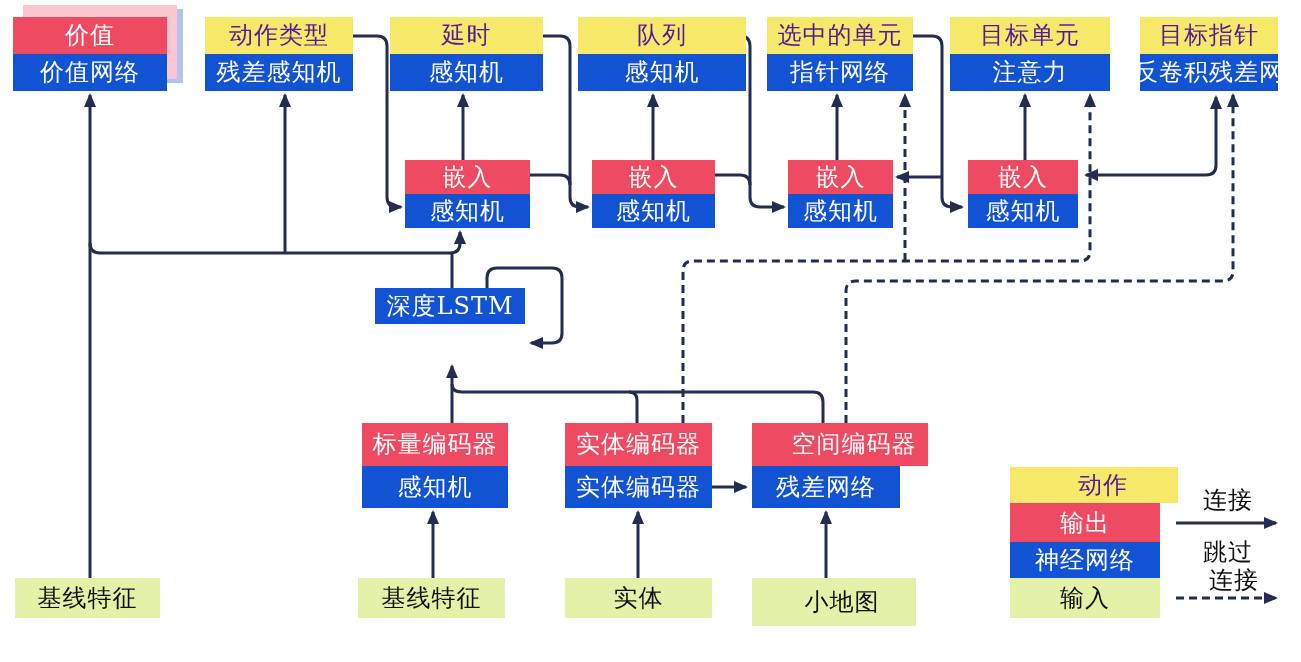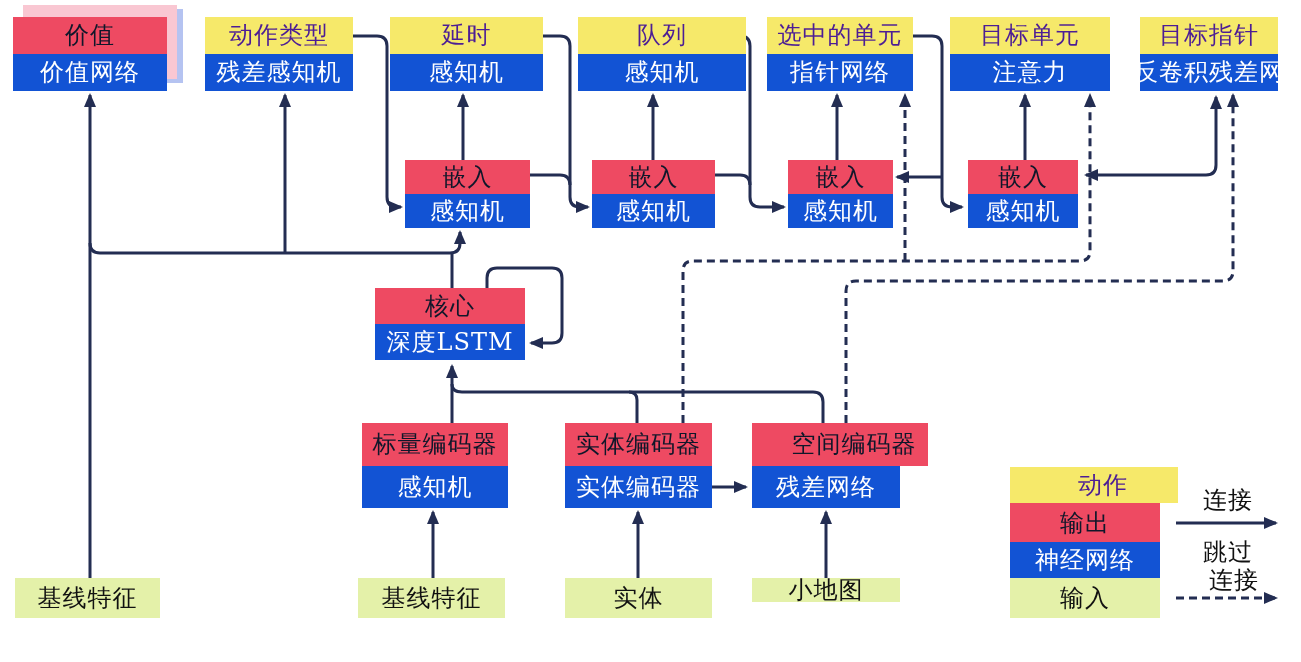--- a/index.html
+++ b/index.html
@@ -6,21 +6,21 @@
   #stage{
     position:relative;width:1301px;height:662px;background:#ffffff;overflow:hidden;
     font-family:"DejaVu Serif","Liberation Serif",serif;
   }
   .node{position:absolute;display:flex;flex-direction:column;}
   .half{
     width:100%;display:flex;align-items:center;justify-content:center;
     font-size:24px;letter-spacing:1px;white-space:nowrap;
   }
   .role-action {background:#F6E96A;color:#4c1d95;}
-  .role-output {background:#EE4A62;color:#0f172a;}
+  .role-output {background:#EE4A62;color:#ffffff;}
   .role-network{background:#1253D4;color:#ffffff;}
   .role-input  {background:#E4F1A9;color:#111111;}
   .shadow{position:absolute;}
   .sh-pink{background:#F9C7D2;}
   .sh-blue{background:#B5C3F1;}
   #edge-layer{position:absolute;left:0;top:0;z-index:5;pointer-events:none;}
   .node{z-index:10;}
   .legend-label{
     position:absolute;z-index:10;font-size:24px;color:#111;letter-spacing:1px;
     text-align:center;white-space:nowrap;
@@ -135,21 +135,20 @@
     </div>
     <div class="node" style="left: 788px; top: 160px; width: 105px;">
       <div class="half role-output" style="height: 34px; line-height: 34px;">嵌入</div>
       <div class="half role-network" style="height: 34px; line-height: 34px;">感知机</div>
     </div>
     <div class="node" style="left: 968px; top: 160px; width: 110px;">
       <div class="half role-output" style="height: 34px; line-height: 34px;">嵌入</div>
       <div class="half role-network" style="height: 34px; line-height: 34px;">感知机</div>
     </div>
     <div class="node" style="left: 375px; top: 288px; width: 150px;">
-      <div class="half role-output" style="height: 36px; line-height: 36px;">核心</div>
       <div class="half role-network" style="height: 36px; line-height: 36px;">深度LSTM</div>
     </div>
     <div class="node" style="left: 362px; top: 423px; width: 146px;">
       <div class="half role-output" style="height: 43px; line-height: 43px;">标量编码器</div>
       <div class="half role-network" style="height: 42px; line-height: 42px;">感知机</div>
     </div>
     <div class="node" style="left: 565px; top: 423px; width: 147px;">
       <div class="half role-output" style="height: 43px; line-height: 43px;">实体编码器</div>
       <div class="half role-network" style="height: 42px; line-height: 42px;">实体编码器</div>
     </div>
@@ -160,15 +159,15 @@
     <div class="node" style="left: 15px; top: 578px; width: 145px; font-family: Liberation Serif, serif;">
       <div class="half role-input" style="height: 40px; line-height: 40px;">基线特征</div>
     </div>
     <div class="node" style="left: 358px; top: 578px; width: 147px;">
       <div class="half role-input" style="height: 40px; line-height: 40px;">基线特征</div>
     </div>
     <div class="node" style="left: 565px; top: 578px; width: 147px;">
       <div class="half role-input" style="height: 40px; line-height: 40px;">实体</div>
     </div>
     <div class="node" style="left: 752px; top: 578px; width: 148px;">
-      <div class="half role-input" style="height: 24px; line-height: 40px;">小地图</div>
+      <div class="half role-input" style="height: 48px; line-height: 40px; padding-left: 16px;">小地图</div>
     </div>
   </div>
 
 </body></html>

